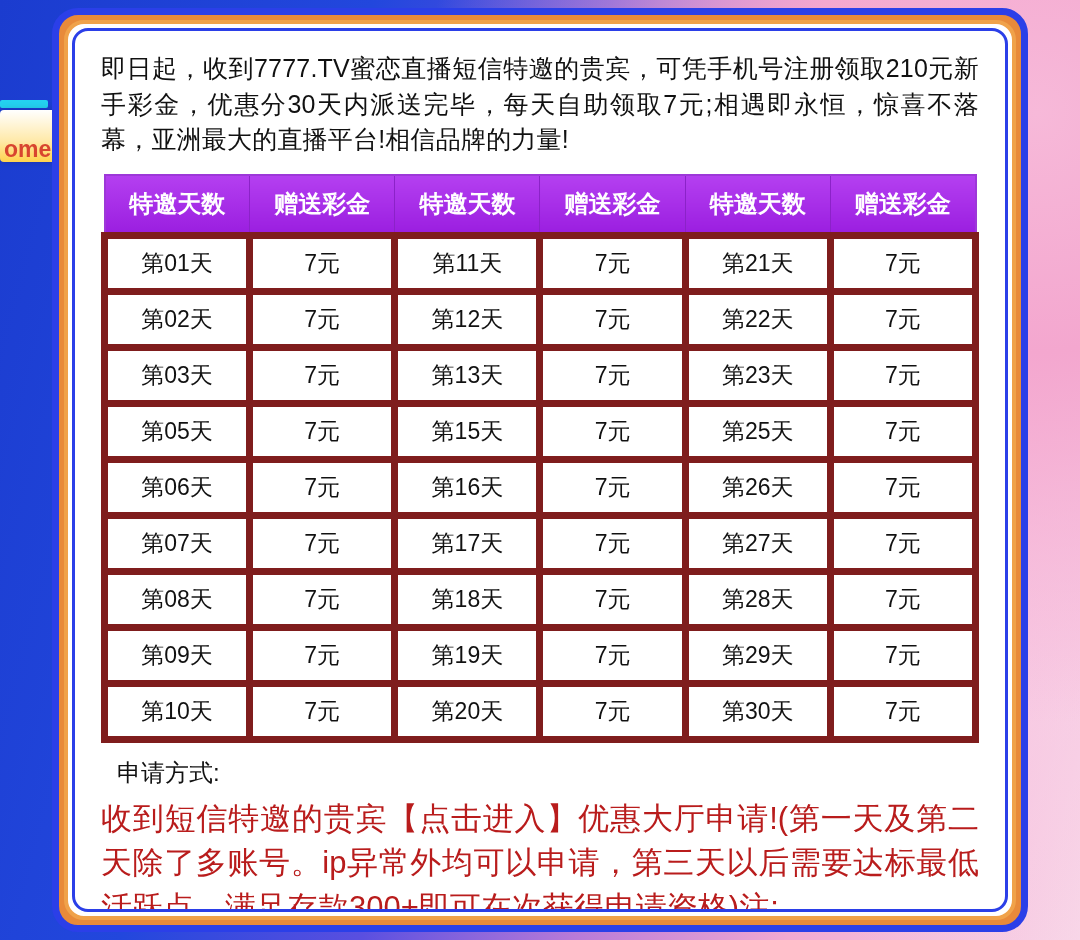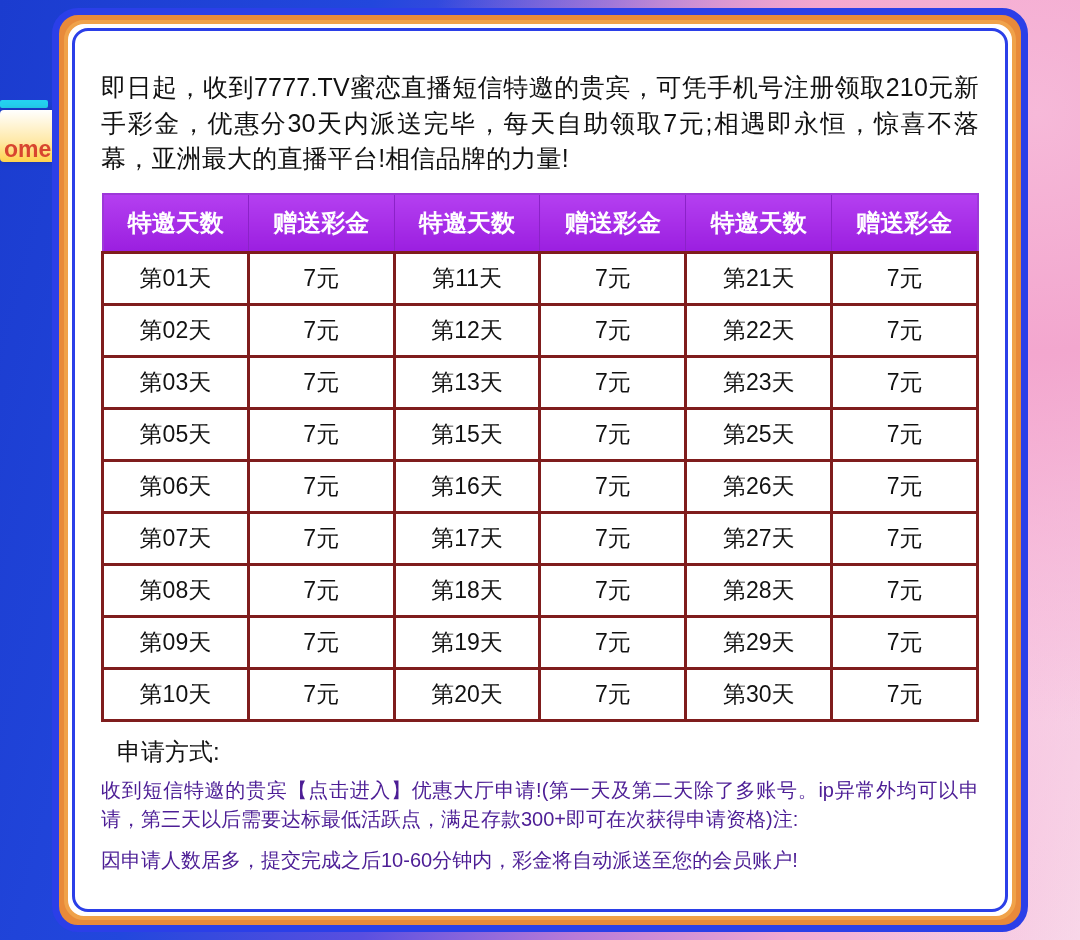--- a/index.html
+++ b/index.html
@@ -50,21 +50,21 @@
     padding:4px;
   }
   .inner-frame{
     width:100%;height:100%;box-sizing:border-box;
     border:3px solid #2b3fe8;
     border-radius:16px;
     background:#ffffff;
     overflow:hidden;
   }
   .content{
-    padding:39px 26px 10px 26px;
+    padding:20px 26px 10px 26px;
     box-sizing:border-box;
     height:100%;
   }
 
   .intro{
     font-size:25px;
     line-height:1.42;
     color:#111;
     letter-spacing:.2px;
     margin:0 0 16px 0;
@@ -84,30 +84,30 @@
     font-weight:bold;
     padding:12px 0;
     border:1px solid #8b22c8;
     text-align:center;
   }
   table.bonus td{
     font-size:23px;
     color:#111;
     text-align:center;
     padding:9px 0;
-    border:3px solid #7f1d1d;
+    border:7px solid #7f1d1d;
     background:#fff;
   }
   table.bonus td.amount{font-size:23px;}
 
   .note-label{
     font-size:24px;color:#111;margin:14px 0 8px 16px;
   }
   .note-body{
-    font-size:20px;line-height:1.45;color:#4c1d95;margin:0 0 12px 0;text-align:justify;
+    font-size:31px;line-height:1.45;color:#b91c1c;margin:0 0 12px 0;text-align:justify;
   }
 </style>
 </head>
 <body>
 
 <div class="bg-base"></div>
 <div class="bg-left-bar"></div>
 <div class="bg-left-card">
   <span>ome</span>
 </div>

